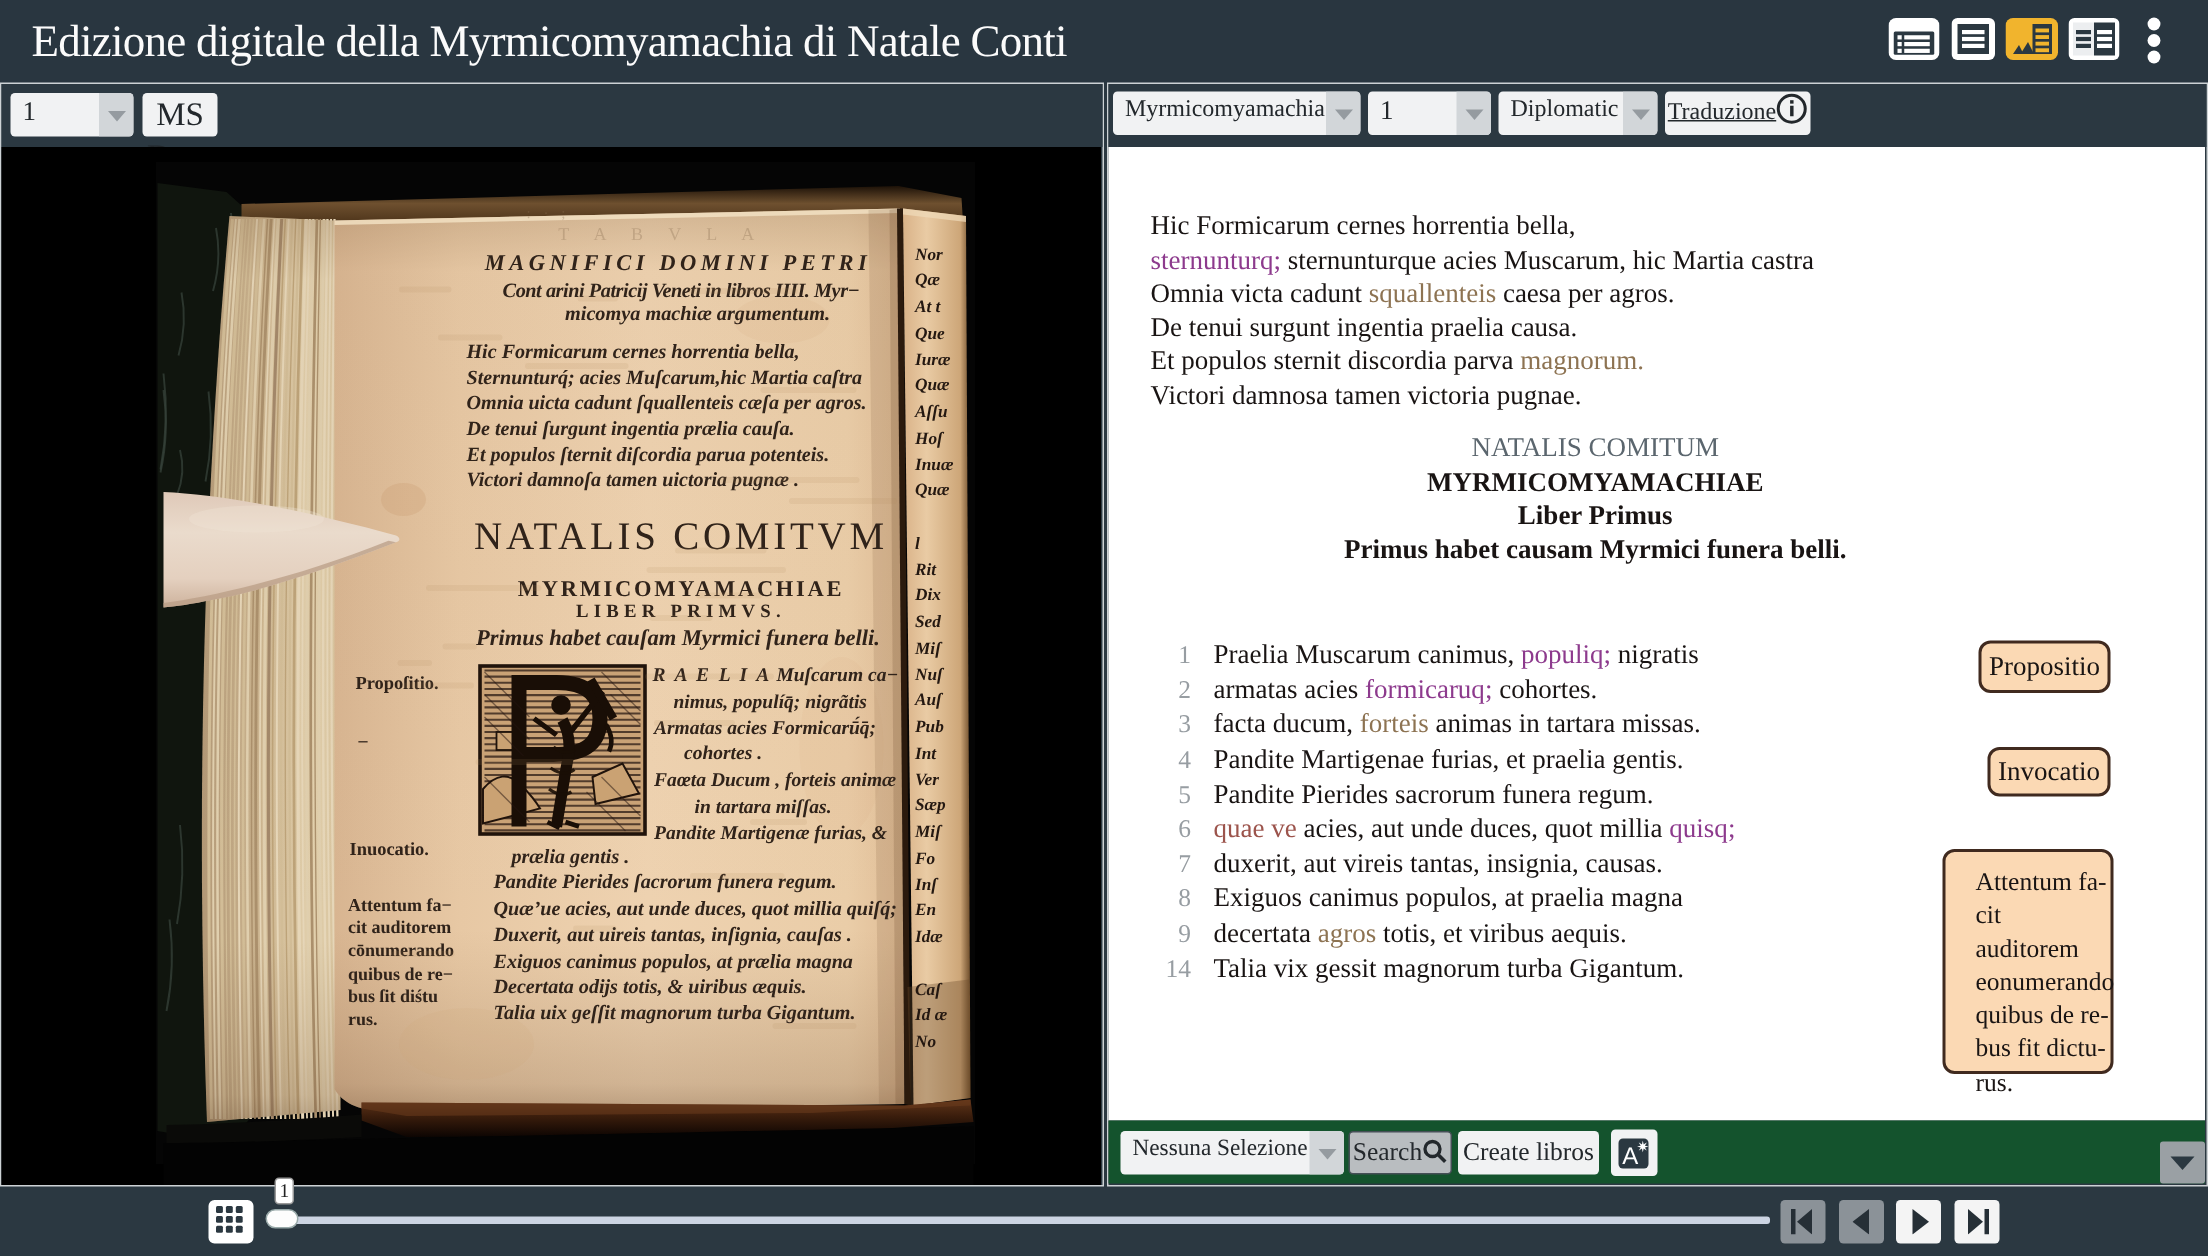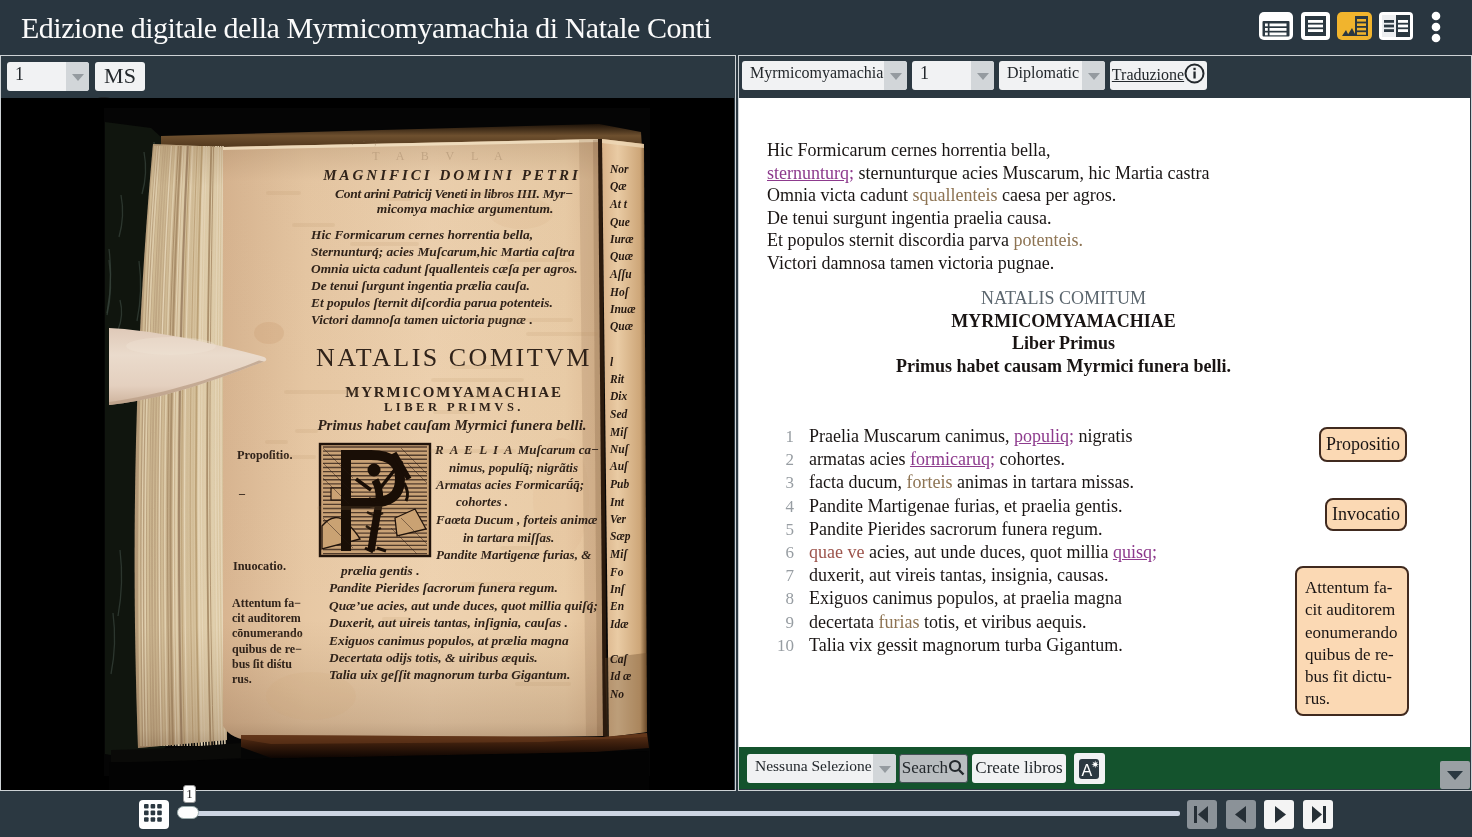--- a/index.html
+++ b/index.html
@@ -16,21 +16,21 @@
   .dd { position:absolute; height:29px; background:#f1f2f3; border-radius:3px; overflow:hidden; font-size:16px; color:#23282c; }
   .dd .lbl { position:absolute; left:8px; top:3px; white-space:nowrap; }
   .dd .arr { position:absolute; right:0; top:0; width:23px; height:29px; background:#d2d6d9; }
   .dd .arr:after { content:""; position:absolute; left:6px; top:12px; border:6px solid transparent; border-top:7px solid #959ba0; border-bottom:none; }
   .btn { position:absolute; height:29px; background:#f1f2f3; border-radius:3px; font-size:17px; color:#23282c; text-align:center; }
   #imgarea { position:absolute; left:0; top:42px; width:733px; height:692px; background:#000; }
   #rcontent { position:absolute; left:0; top:42px; width:731px; height:649px; background:#ffffff; overflow:hidden; color:#191413; }
   #rbottom { position:absolute; left:0; top:691px; width:731px; height:42px; background:#14532d; }
   #footer { position:absolute; left:0; top:792px; width:1472px; height:45px; background:#2b3841; }
   .txt { position:absolute; font-size:18px; line-height:22.6px; white-space:pre; }
-  a.pl { color:#8d3a8d; text-decoration:underline; }
+  a.pl { color:#8d3a8d; }
   .pu { color:#8d3a8d; }
   .ol { color:#8d7352; }
   .rb { color:#9c544c;margin-top:32px; }
   .tanbox { position:absolute; background:#fbd9b4; border:2px solid #402a1f; border-radius:8px; font-size:18px; color:#191413; }
   .num { color:#979da2; display:inline-block; width:43px; text-align:right; margin-right:15px; font-size:17px; }
 </style>
 </head>
 <body>
   <div id="header">
     <div id="title">Edizione digitale della Myrmicomyamachia di Natale Conti</div>
@@ -374,39 +374,39 @@
             <circle cx="10.5" cy="10.5" r="9" fill="none" stroke="#23282c" stroke-width="2"></circle>
             <rect x="9.4" y="8.5" width="2.3" height="7" fill="#23282c"></rect>
             <rect x="9.4" y="4.8" width="2.3" height="2.3" fill="#23282c"></rect>
           </svg></div>
       </div>
       <div id="rcontent">
         <div class="txt" style="left:28px; top:41px;">Hic Formicarum cernes horrentia bella,
 <a class="pl">sternunturq</a><span class="pu">;</span> sternunturque acies Muscarum, hic Martia castra
 Omnia victa cadunt <span class="ol">squallenteis</span> caesa per agros.
 De tenui surgunt ingentia praelia causa.
-Et populos sternit discordia parva <span class="ol">potenteis.</span>
+Et populos sternit discordia parva <span class="ol">magnorum.</span>
 Victori damnosa tamen victoria pugnae.</div>
         <div class="txt" style="left:0; top:189px; width:649px; text-align:center; line-height:22.5px;"><span style="color:#5b666e;">NATALIS COMITUM</span>
 <b>MYRMICOMYAMACHIAE</b>
 <b>Liber Primus</b>
 <b>Primus habet causam Myrmici funera belli.</b></div>
         <div id="poem" class="txt" style="left:12px; top:327px; line-height:23.2px;"><span class="num">1</span>Praelia Muscarum canimus, <a class="pl">populiq</a><span class="pu">;</span> nigratis
 <span class="num">2</span>armatas acies <a class="pl">formicaruq</a><span class="pu">;</span> cohortes.
 <span class="num">3</span>facta ducum, <span class="ol">forteis</span> animas in tartara missas.
 <span class="num">4</span>Pandite Martigenae furias, et praelia gentis.
 <span class="num">5</span>Pandite Pierides sacrorum funera regum.
 <span class="num">6</span><span class="rb">quae ve</span> acies, aut unde duces, quot millia <a class="pl">quisq</a><span class="pu">;</span>
 <span class="num">7</span>duxerit, aut vireis tantas, insignia, causas.
 <span class="num">8</span>Exiguos canimus populos, at praelia magna
-<span class="num">9</span>decertata <span class="ol">furias</span> totis, et viribus aequis.
-<span class="num">10</span>Talia vix gessit magnorum turba Gigantum.</div>
+<span class="num">9</span>decertata <span class="ol">agros</span> totis, et viribus aequis.
+<span class="num">14</span>Talia vix gessit magnorum turba Gigantum.</div>
         <div class="tanbox" style="left:580px; top:329px; width:88px; height:35px; text-align:center; line-height:31px;">Propositio</div>
         <div class="tanbox" style="left:586px; top:400px; width:82px; height:33px; text-align:center; line-height:29px;">Invocatio</div>
-        <div class="tanbox" style="left:556px; top:468px; width:114px; height:150px; padding:9px 0 0 8px; line-height:22.3px; font-size:17px;">Attentum fa-<br>cit auditorem<br>eonumerando<br>quibus de re-<br>bus fit dictu-<br>rus.</div>
+        <div class="tanbox" style="left:556px; top:468px; width:114px; height:150px; padding:9px 0 0 20px; line-height:22.3px; font-size:17px;">Attentum fa-<br>cit auditorem<br>eonumerando<br>quibus de re-<br>bus fit dictu-<br>rus.</div>
       </div>
       <div id="rbottom">
         <div class="dd" style="left:8px; top:7px; width:149px; font-size:15.5px;">
           <span class="lbl">Nessuna Selezione</span>
           <span class="arr"></span>
         </div>
         <div class="btn" style="left:160px; top:7px; width:69px; background:#b9bdc0; border:1px solid #454f56; line-height:26px; font-size:17px;">Search<svg style="vertical-align:-3px" width="17" height="17" viewBox="0 0 17 17">
             <circle cx="7" cy="7" r="5" fill="none" stroke="#23282c" stroke-width="2.2"></circle>
             <line x1="11" y1="11" x2="15.5" y2="15.5" stroke="#23282c" stroke-width="2.4"></line>
           </svg></div>

